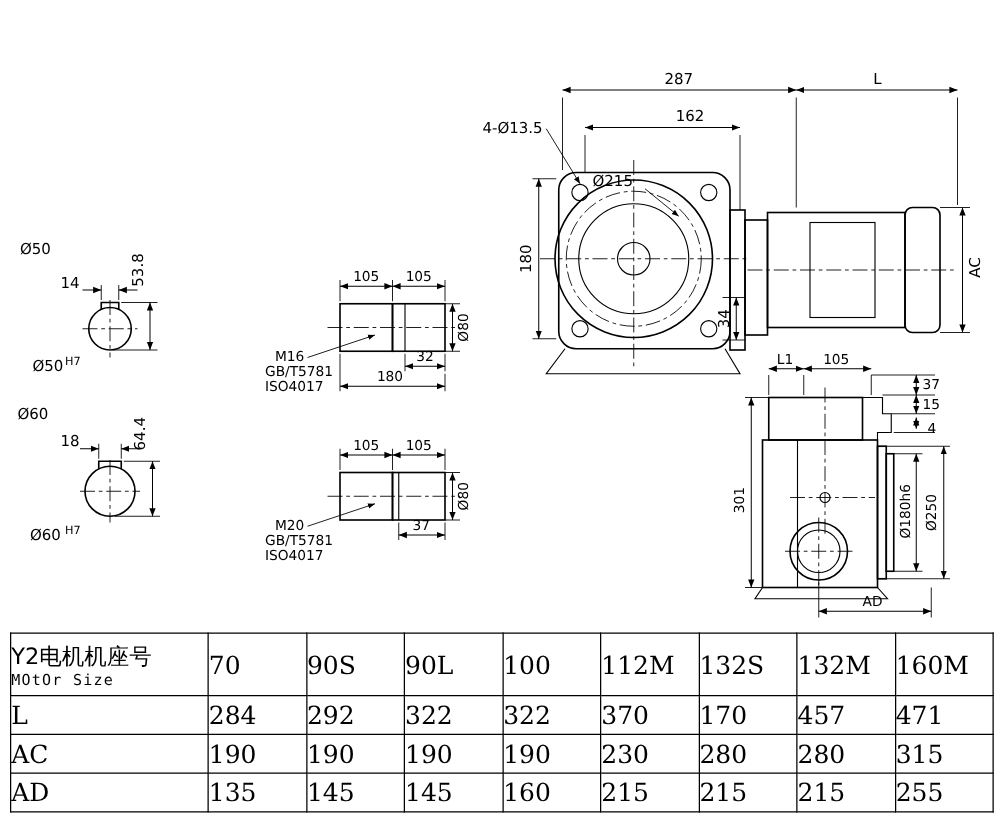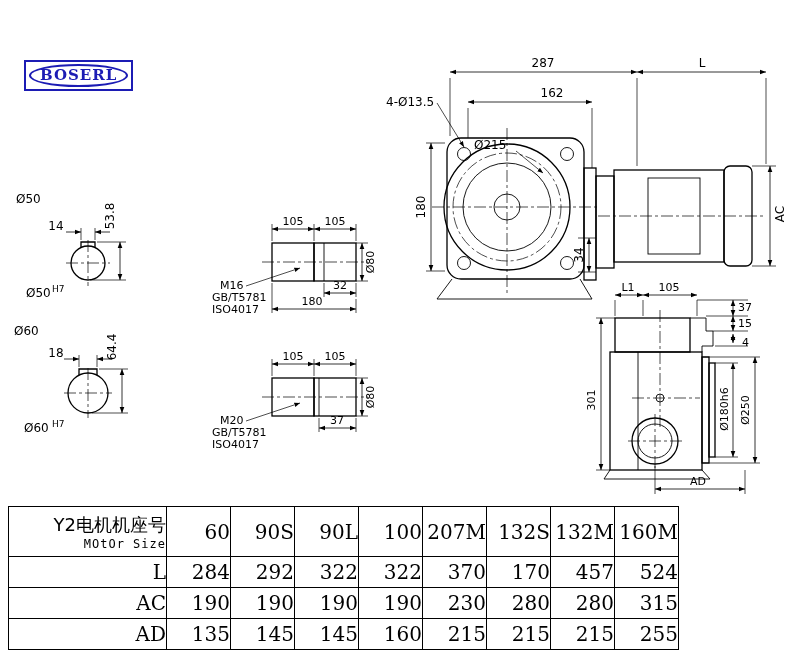--- a/index.html
+++ b/index.html
@@ -18,39 +18,36 @@
   svg.drawing { position:absolute; left:0; top:0; }
   svg .ol  { fill:none; stroke:#000; stroke-width:1.3; }
   svg .th  { fill:none; stroke:#000; stroke-width:0.9; }
   svg .xl  { fill:none; stroke:#000; stroke-width:0.7; }
   svg .dm  { fill:none; stroke:#000; stroke-width:0.8; }
   svg .cl  { fill:none; stroke:#000; stroke-width:0.7; stroke-dasharray:12 3 3 3; }
   svg text { fill:#000; font-family:"DejaVu Sans", sans-serif; font-size:12px; }
   svg text.s { font-size:11px; }
   svg text.sup { font-size:9px; }
 
-  table.spec { position:absolute; left:8px; top:506px; width:671px;
-               border-collapse:collapse; table-layout:fixed; text-align:right; }
+  table.spec { position:absolute; left:8px; top:506px; width:787px;
+               border-collapse:collapse; table-layout:fixed; text-align:left; }
   table.spec th, table.spec td { border:1px solid #000; font-weight:normal; padding:0; }
   table.spec tr { height:31px; }
   table.spec tr.hd { height:50px; }
   .hcn { font-size:18px; font-family:"DejaVu Sans", sans-serif; }
   .hen { font-size:12px; font-family:"DejaVu Sans Mono", monospace; letter-spacing:1px; }
   .num { font-size:20px; font-family:"DejaVu Serif", serif; }
   col.c0 { width:158px; }
 </style>
 </head>
 <body>
 
 <div class="sheet">
 
 
-  <div class="logo">
-    <span class="logo-text">BOSERL</span>
-  </div>
 
   <svg class="drawing" width="800" height="505" viewBox="0 0 800 505">
     <defs>
       <marker id="ma" viewBox="0 0 10 10" refX="9" refY="5" markerWidth="9" markerHeight="9" orient="auto-start-reverse">
         <path d="M0,1.5 L9,5 L0,8.5 Z" fill="#000"></path>
       </marker>
       <pattern id="hat" width="6" height="6" patternUnits="userSpaceOnUse" patternTransform="rotate(45)">
         <line x1="0" y1="0" x2="0" y2="6" stroke="#000" stroke-width="0.7"></line>
       </pattern>
       <pattern id="vf" width="5" height="4" patternUnits="userSpaceOnUse">
@@ -284,39 +281,39 @@
         <col>
         <col>
         <col>
     </colgroup>
     <tbody>
         <tr class="hd">
       <th>
         <div class="hcn">Y2电机机座号</div>
         <div class="hen">MOtOr Size</div>
       </th>
-      <th class="num">60</th>
+      <th class="num">70</th>
       <th class="num">90S</th>
       <th class="num">90L</th>
       <th class="num">100</th>
-      <th class="num">207M</th>
+      <th class="num">112M</th>
       <th class="num">132S</th>
       <th class="num">132M</th>
       <th class="num">160M</th>
     </tr>
     <tr>
       <th class="num">L</th>
       <td class="num">284</td>
       <td class="num">292</td>
       <td class="num">322</td>
       <td class="num">322</td>
       <td class="num">370</td>
       <td class="num">170</td>
       <td class="num">457</td>
-      <td class="num">524</td>
+      <td class="num">471</td>
     </tr>
     <tr>
       <th class="num">AC</th>
       <td class="num">190</td>
       <td class="num">190</td>
       <td class="num">190</td>
       <td class="num">190</td>
       <td class="num">230</td>
       <td class="num">280</td>
       <td class="num">280</td>

